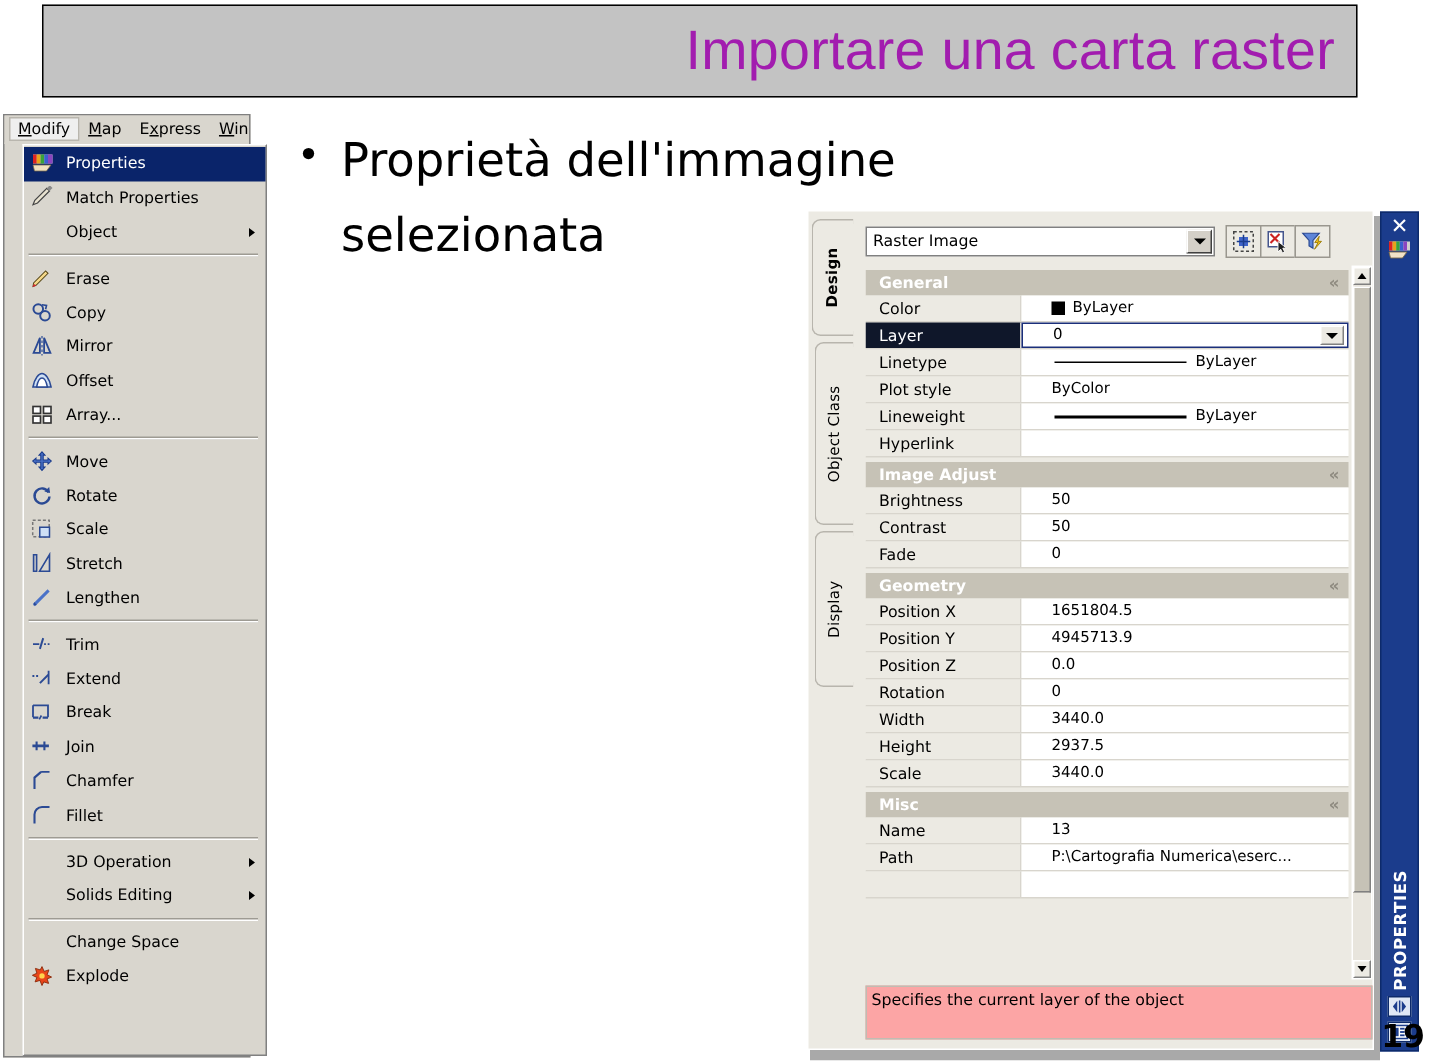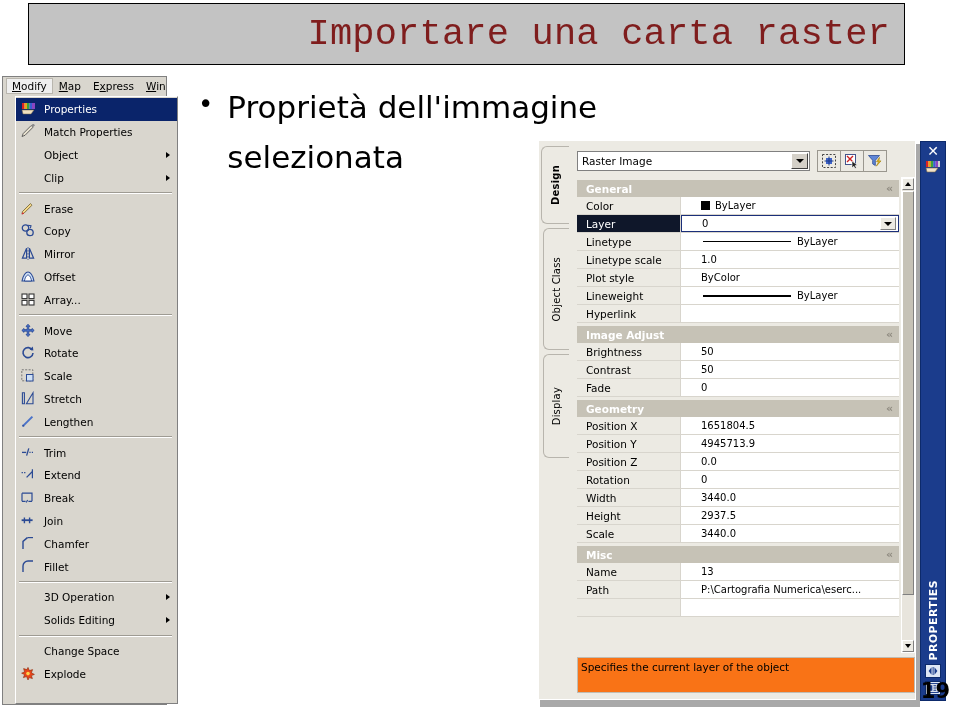--- a/index.html
+++ b/index.html
@@ -8,22 +8,22 @@
     font-family:"Liberation Sans", sans-serif;
   }
 
   
   #title-bar{
     position:absolute;left:28px;top:3px;width:877px;height:62px;
     background:#c3c3c3;border:1px solid #000;box-sizing:border-box;
     display:flex;align-items:center;justify-content:flex-end;
   }
   #title-text{
-    font-size:37px;color:#7f1d1d;padding-right:14px;letter-spacing:.2px;
-    font-family:Liberation Mono, monospace;font-weight:400;white-space:nowrap;
+    font-size:37px;color:#a21caf;padding-right:14px;letter-spacing:.2px;
+    font-family:Liberation Sans, sans-serif;font-weight:400;white-space:nowrap;
   }
 
   
   #bullet-block{
     position:absolute;left:198px;top:82px;width:520px;
     font-family:"DejaVu Sans", sans-serif;
   }
   #bullet-row{display:flex;align-items:flex-start;}
   #bullet-dot{font-size:26px;line-height:44px;margin-right:14px;}
   #bullet-text{font-size:31px;line-height:50px;color:#000;}
@@ -188,21 +188,21 @@
     border:1px solid #fff;border-right-color:#808080;border-bottom-color:#808080;
     box-sizing:border-box;
   }
   #sb-down{position:absolute;left:0;bottom:0;}
   .caret-up{width:0;height:0;border-left:3.5px solid transparent;border-right:3.5px solid transparent;border-bottom:4px solid #000;}
   .caret-down{width:0;height:0;border-left:3.5px solid transparent;border-right:3.5px solid transparent;border-top:4px solid #000;}
 
   
   #help-box{
     position:absolute;left:38px;top:516px;width:338px;height:36px;
-    background:#f97316;border:1px solid #c0bcb2;box-sizing:border-box;
+    background:#fca5a5;border:1px solid #c0bcb2;box-sizing:border-box;
     padding:3px 0 0 3px;font-size:10.5px;
   }
 
   
   #page-num{
     position:absolute;right:10px;bottom:4px;font-size:21px;font-weight:bold;
     font-family:"DejaVu Sans", sans-serif;color:#000;
   }
 </style>
 </head>
@@ -248,25 +248,20 @@
             <path d="M11.2 1.5l1.8 1.8 2-2-1.8-1.8z" fill="#8a8a8a"></path>
           </svg>
         </span>
         <span class="mi-label">Match Properties</span>
       </div>
       <div class="mi">
         <span class="mi-icon"></span>
         <span class="mi-label">Object</span>
         <span class="mi-arrow"></span>
       </div>
-      <div class="mi">
-        <span class="mi-icon"></span>
-        <span class="mi-label">Clip</span>
-        <span class="mi-arrow"></span>
-      </div>
       <div class="sep"></div>
       <div class="mi">
         <span class="mi-icon">
           <svg width="18" height="15" viewBox="0 0 18 15">
             <path d="M2 13l2-.8 8-8-1.6-1.6-8 8z" fill="#f6d98a" stroke="#5a4a1a" stroke-width=".7"></path>
             <path d="M1.6 13.4l1.1-2.1 1.4 1.2z" fill="#d23"></path>
           </svg>
         </span>
         <span class="mi-label">Erase</span>
       </div>
@@ -509,26 +504,20 @@
               <span class="caret-box">
                 <span class="caret-dn"></span>
               </span>
             </div>
           </div>
           <div class="prow">
             <div class="pname">Linetype</div>
             <div class="pval">
               <span class="lt-line"></span>
               <span>ByLayer</span>
-            </div>
-          </div>
-          <div class="prow">
-            <div class="pname">Linetype scale</div>
-            <div class="pval">
-              <span>1.0</span>
             </div>
           </div>
           <div class="prow">
             <div class="pname">Plot style</div>
             <div class="pval">
               <span>ByColor</span>
             </div>
           </div>
           <div class="prow">
             <div class="pname">Lineweight</div>

